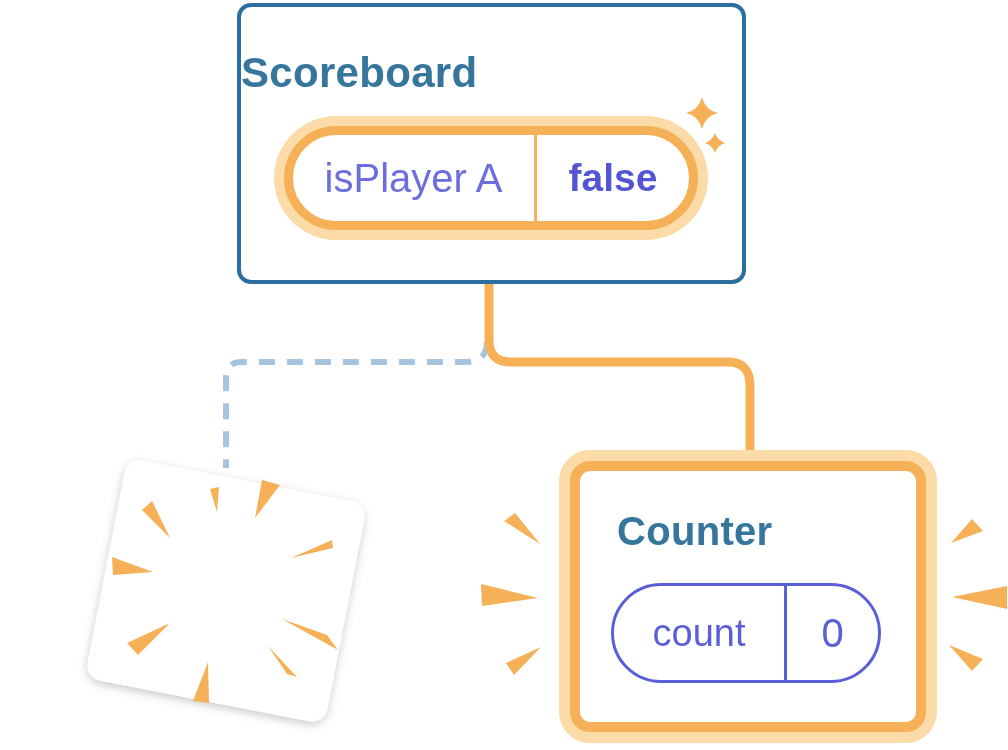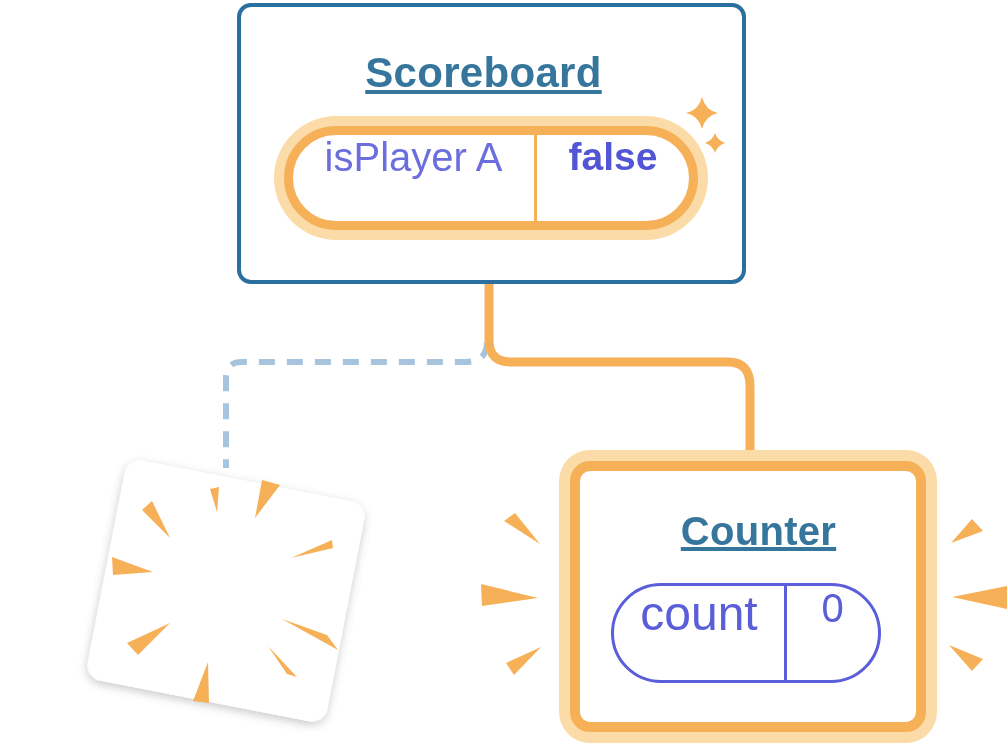--- a/index.html
+++ b/index.html
@@ -57,25 +57,24 @@
     left: 570px; top: 461px;
     width: 356px; height: 271px;
     border: 10px solid var(--orange);
     border-radius: 20px;
     box-shadow: 0 0 0 11px var(--orange-light);
   }
 
   .card-title {
     position: absolute;
     left: 0; right: 16px;
-    text-align: center;
+    text-align: left;
     color: var(--title-teal);
     font-weight: 600;
     letter-spacing: 0.3px;
-    text-decoration: underline;
   }
   .scoreboard-card .card-title { top: 42px; font-size: 42px; }
   .counter-card  .card-title { top: 38px; font-size: 40px; padding-left: 37px; }
 
   
   .state-pill {
     position: absolute;
     box-sizing: border-box;
     background: #ffffff;
     display: flex;
@@ -93,21 +92,21 @@
 
   .counter-card .state-pill {
     left: 31px; top: 112px;
     width: 270px; height: 100px;
     border: 3px solid var(--counter-purple);
     border-radius: 52px;
   }
 
   .pill-cell {
     display: flex;
-    align-items: flex-start;
+    align-items: center;
     justify-content: center;
   }
   .pill-divider { flex: 0 0 3px; }
 
   .scoreboard-card .pill-label-cell { flex: 0 0 241px; }
   .scoreboard-card .pill-value-cell { flex: 1 1 auto; }
   .scoreboard-card .pill-divider { background: var(--orange); }
 
   .counter-card .pill-label-cell { flex: 0 0 170px; }
   .counter-card .pill-value-cell { flex: 1 1 auto; }
@@ -118,21 +117,21 @@
     font-size: 40px;
     font-weight: 400;
   }
   .scoreboard-card .pill-value {
     color: var(--purple-bold);
     font-size: 39px;
     font-weight: 700;
   }
   .counter-card .pill-label {
     color: var(--counter-purple);
-    font-size: 48px;
+    font-size: 38px;
   }
   .counter-card .pill-value {
     color: var(--counter-purple);
     font-size: 40px;
     font-weight: 400;
   }
 </style>
 </head>
 <body>
 

